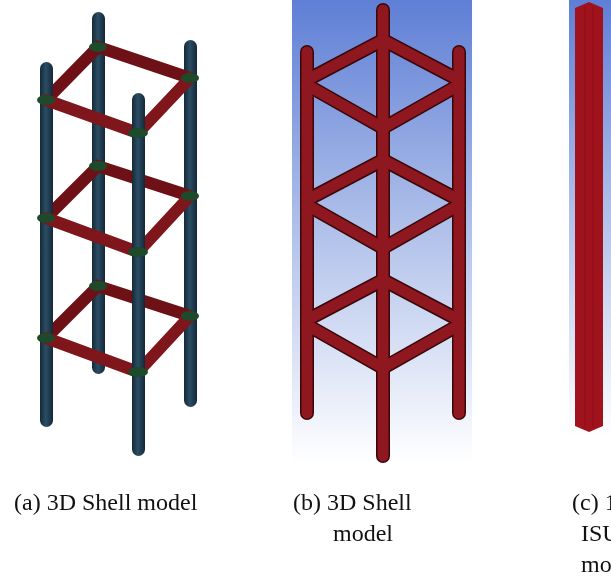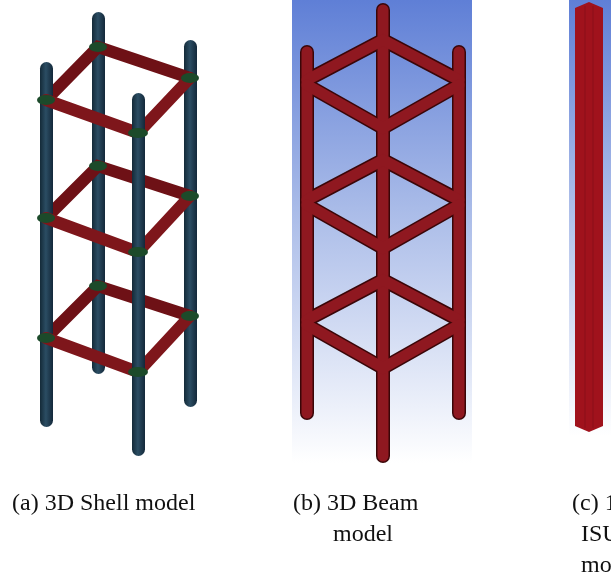--- a/index.html
+++ b/index.html
@@ -54,21 +54,21 @@
         <ellipse cx="98" cy="166" rx="9" ry="5"></ellipse>
       <ellipse cx="190" cy="196" rx="9" ry="5"></ellipse>
         <ellipse cx="138" cy="252" rx="10" ry="5"></ellipse>
       <ellipse cx="46" cy="338" rx="9" ry="5"></ellipse>
         <ellipse cx="98" cy="286" rx="9" ry="5"></ellipse>
       <ellipse cx="190" cy="316" rx="9" ry="5"></ellipse>
         <ellipse cx="138" cy="372" rx="10" ry="5"></ellipse>
     </g>
   </svg>
 </div>
-<div class="caption" style="left:12px;top:487px;">
+<div class="caption" style="left:0;top:487px;padding-left:14px;">
   <div>(a) 3D Shell model</div>
 </div>
 
 <div class="panel" style="left:292px;top:0;width:180px;height:463px;background:linear-gradient(#5f7fd6 0%, #a9bbe8 45%, #ffffff 100%);">
   <svg width="180" height="463" viewBox="0 0 180 463">
     <g stroke="#3a0608" stroke-width="14" stroke-linecap="round" fill="none">
       <line x1="15" y1="52" x2="15" y2="413"></line>
       <line x1="167" y1="52" x2="167" y2="413"></line>
       <line x1="91" y1="10" x2="91" y2="456"></line>
       <polyline points="15,80 91,40 167,80"></polyline>
@@ -85,21 +85,21 @@
       <polyline points="15,80 91,40 167,80"></polyline>
       <polyline points="15,85 91,128 167,85"></polyline>
       <polyline points="15,200 91,160 167,200"></polyline>
       <polyline points="15,205 91,248 167,205"></polyline>
       <polyline points="15,320 91,280 167,320"></polyline>
       <polyline points="15,325 91,368 167,325"></polyline>
     </g>
   </svg>
 </div>
 <div class="caption" style="left:293px;top:487px;">
-  <div>(b) 3D Beam</div>
+  <div>(b) 3D Shell</div>
   <div style="padding-left:40px;">model</div>
 </div>
 
 <div class="panel" style="left:569px;top:0;width:42px;height:436px;background:linear-gradient(#5f7fd6 0%, #a9bbe8 45%, #ffffff 100%);">
   <svg width="42" height="436" viewBox="0 0 42 436">
     <polygon points="6,8 20,2 34,8 34,426 20,432 6,426" fill="#a0121c"></polygon>
     <line x1="16" y1="6" x2="16" y2="428" stroke="#8a0f18" stroke-width="1"></line>
     <line x1="24" y1="6" x2="24" y2="428" stroke="#8a0f18" stroke-width="1"></line>
   </svg>
 </div>

